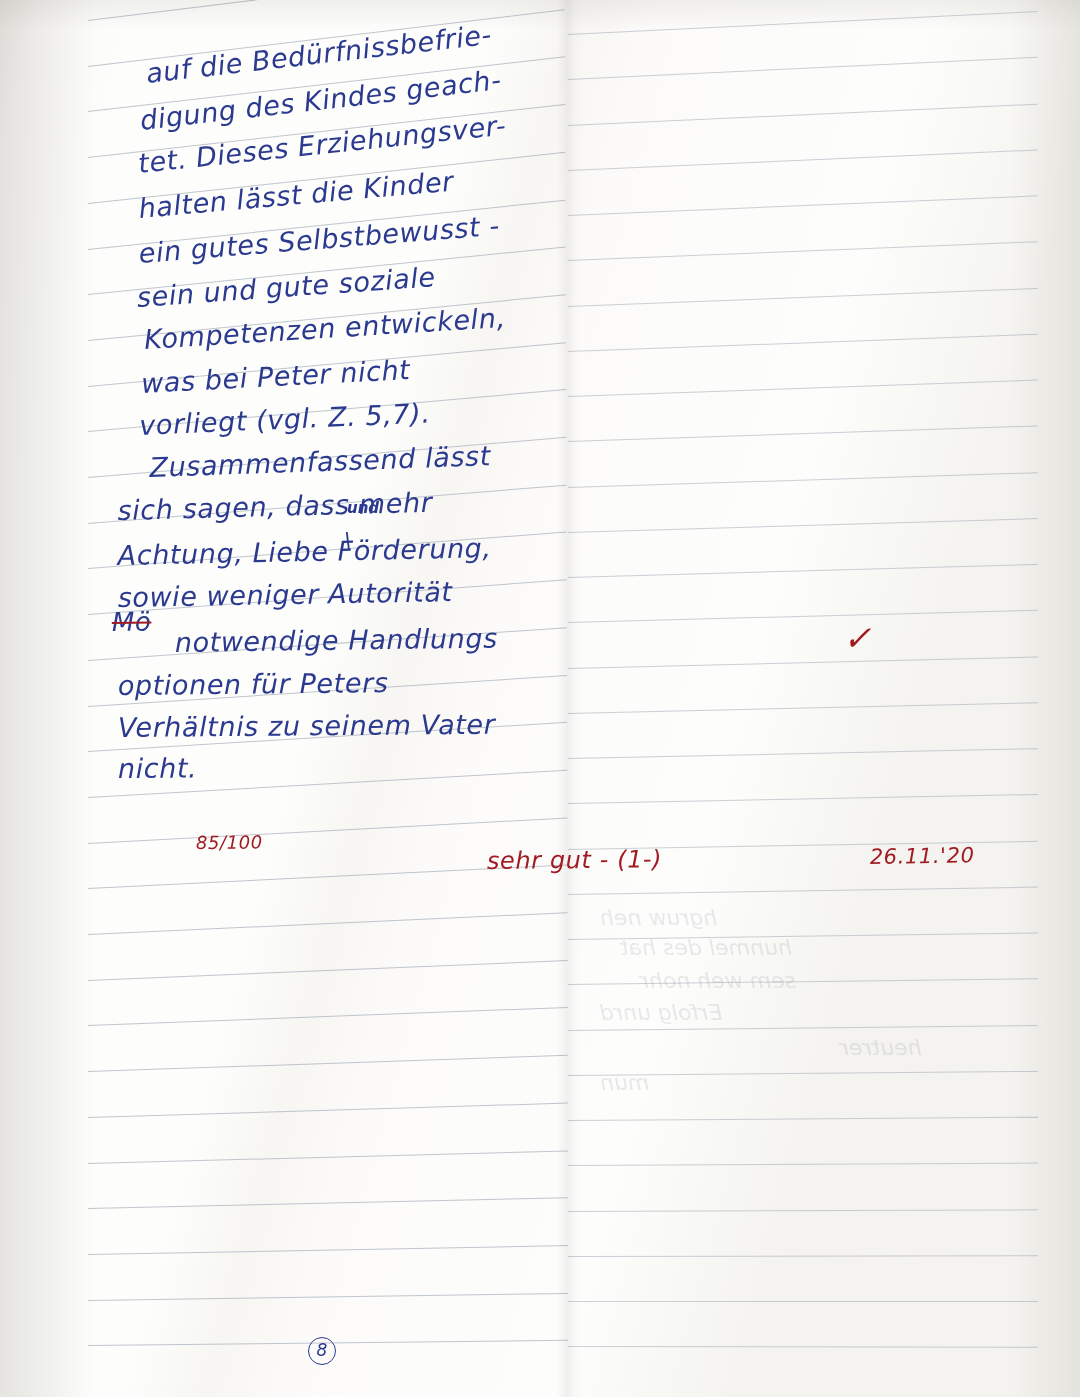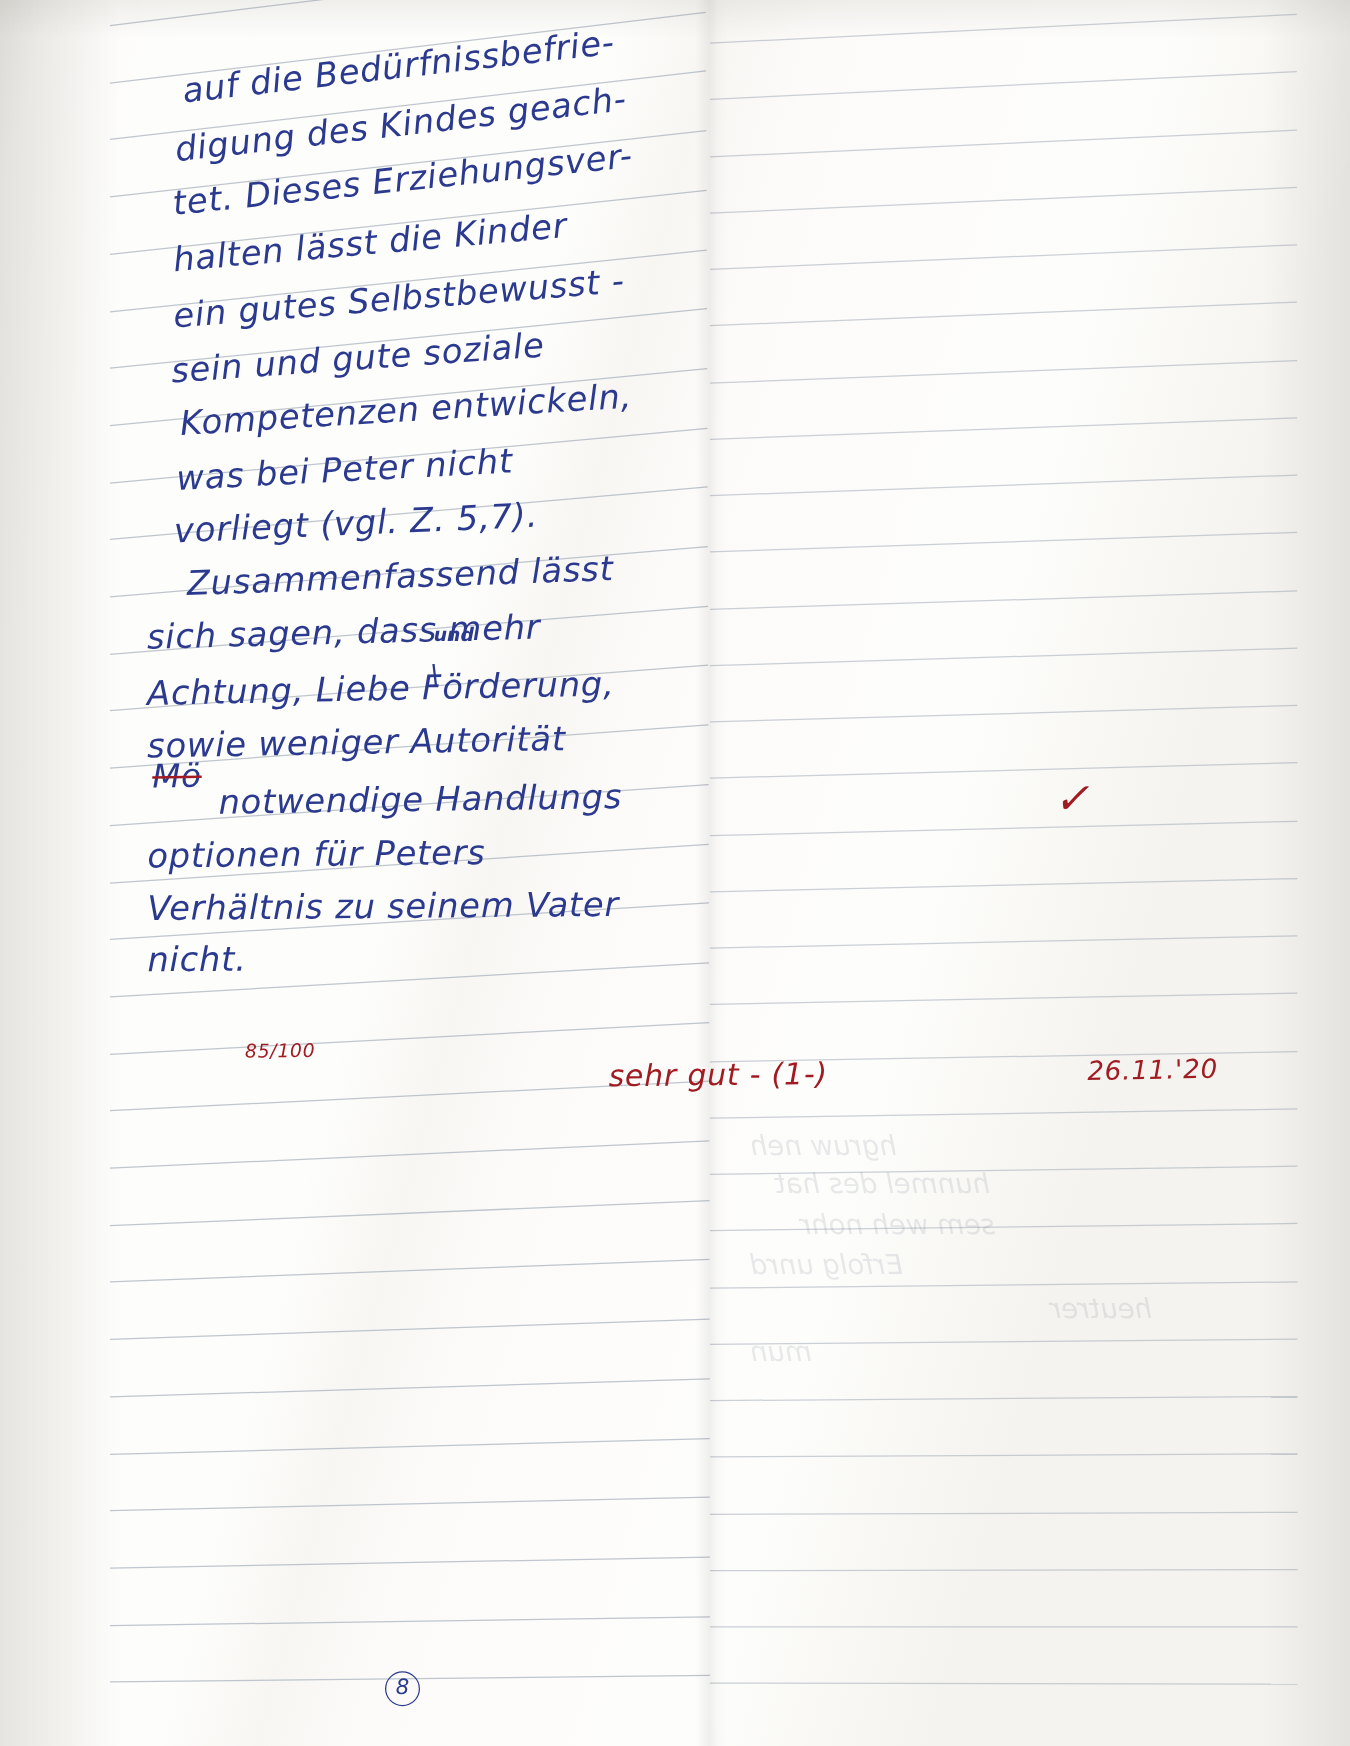--- a/index.html
+++ b/index.html
@@ -230,25 +230,25 @@
       <div class="hand" style="left: 118px; top: 582px; font-size: 27px; transform: rotate(-1deg);">sowie weniger Autorität</div>
       <div class="hand" style="left: 175px; top: 627px; font-size: 27px; transform: rotate(-0.8deg);">notwendige Handlungs</div>
       <div class="hand" style="left: 118px; top: 670px; font-size: 27px; transform: rotate(-0.6deg);">optionen für Peters</div>
       <div class="hand" style="left: 118px; top: 712px; font-size: 27px; transform: rotate(-0.5deg);">Verhältnis zu seinem Vater</div>
       <div class="hand" style="left: 118px; top: 753px; font-size: 27px; transform: rotate(-0.4deg);">nicht.</div>
     </div>
 
   <div class="caret" style="left:344px; top:528px;">\</div>
   <div class="insert-above" id="insert-0" style="left: 347px; top: 499px; font-weight: bold;">und</div>
 
-  <div class="hand strike" id="struck" style="left:122px; top:607px; transform: rotate(-0.8deg); text-align: center;">Mö</div>
+  <div class="hand strike" id="struck" style="left:112px; top:607px; transform: rotate(-0.8deg); text-align: center;">Mö</div>
 
   <div class="check" id="checkmark" style="left: 843px; top: 618px;">✓</div>
 
-  <div class="hand red" id="points" style="font-size: 15px; left: 196px; top: 832px; transform: rotate(-0.5deg);">85/100</div>
+  <div class="hand red" id="points" style="font-size: 18px; left: 196px; top: 832px; transform: rotate(-0.5deg);">85/100</div>
   <div class="hand red" id="grade" style="font-size: 24px; left: 487px; top: 847px; transform: rotate(-0.6deg);">sehr gut -  (1-)</div>
   <div class="hand red" id="date" style="font-size: 21px; left: 870px; top: 845px; transform: rotate(-1deg);">26.11.'20</div>
 
   <div class="pagenum" id="pagenum" style="left: 308px; top: 1336px;">
     <span class="circle">8</span>
   </div>
 
 </div>
 
 </body></html>

